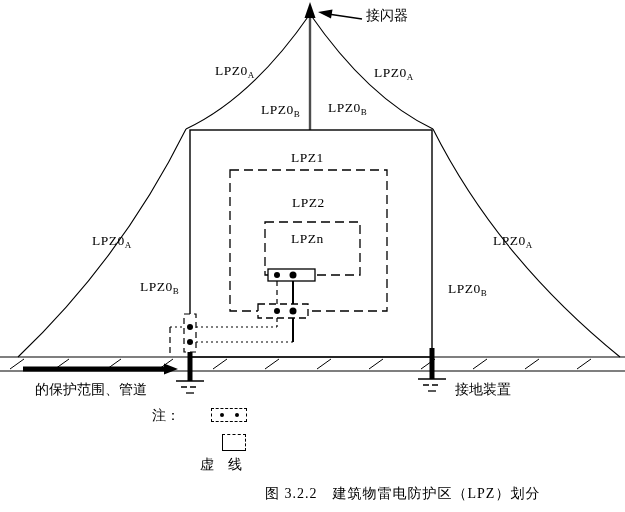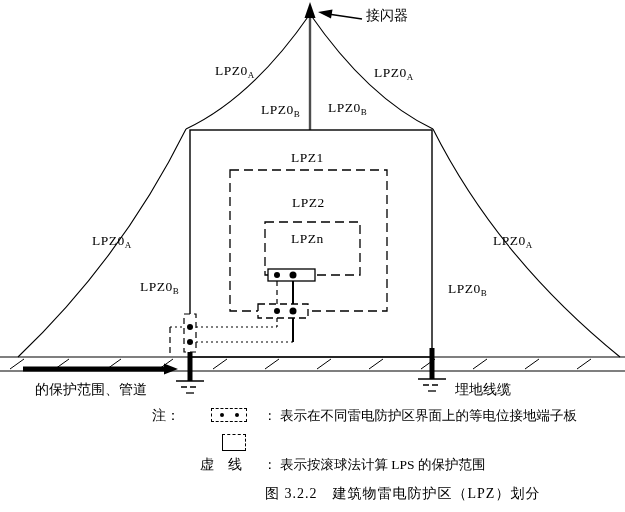--- a/index.html
+++ b/index.html
@@ -116,30 +116,28 @@
   <div class="lbl lpz" style="left:291px;top:151px;">LPZ1</div>
   <div class="lbl lpz" style="left:292px;top:196px;">LPZ2</div>
   <div class="lbl lpz" style="left:291px;top:232px;">LPZn</div>
 
   <div class="lbl lpz" style="left:92px;top:234px;"><span>LPZ0</span><sub>A</sub></div>
   <div class="lbl lpz" style="left:140px;top:280px;"><span>LPZ0</span><sub>B</sub></div>
   <div class="lbl lpz" style="left:493px;top:234px;"><span>LPZ0</span><sub>A</sub></div>
   <div class="lbl lpz" style="left:448px;top:282px;"><span>LPZ0</span><sub>B</sub></div>
 
   <div class="lbl cn" style="left:35px;top:383px;">的保护范围、管道</div>
-  <div class="lbl cn" style="left:455px;top:383px;">埋地线缆</div>
+  <div class="lbl cn" style="left:455px;top:383px;">接地装置</div>
 
   <div class="lbl cn" style="left:152px;top:409px;">注：</div>
 
   <div class="sym-box" style="left:211px;top:408px;width:36px;height:14px;">
     <span class="dot" style="left:8px;"></span>
     <span class="dot" style="left:23px;"></span>
   </div>
-  <div class="lbl legend-text" style="left:263px;top:409px;">：  表示在不同雷电防护区界面上的等电位接地端子板</div>
 
   <div class="sym-box" style="left:222px;top:434px;width:24px;height:17px;border-left:1.6px solid #000;border-bottom:1.6px solid #000;"></div>
 
   <div class="lbl cn" style="left:200px;top:458px;">虚　线</div>
-  <div class="lbl legend-text" style="left:263px;top:458px;">：  表示按滚球法计算 LPS 的保护范围</div>
 
   <div class="lbl caption" style="left:265px;top:487px;">图 3.2.2　建筑物雷电防护区（LPZ）划分</div>
 
 </div>
 
 </body></html>

